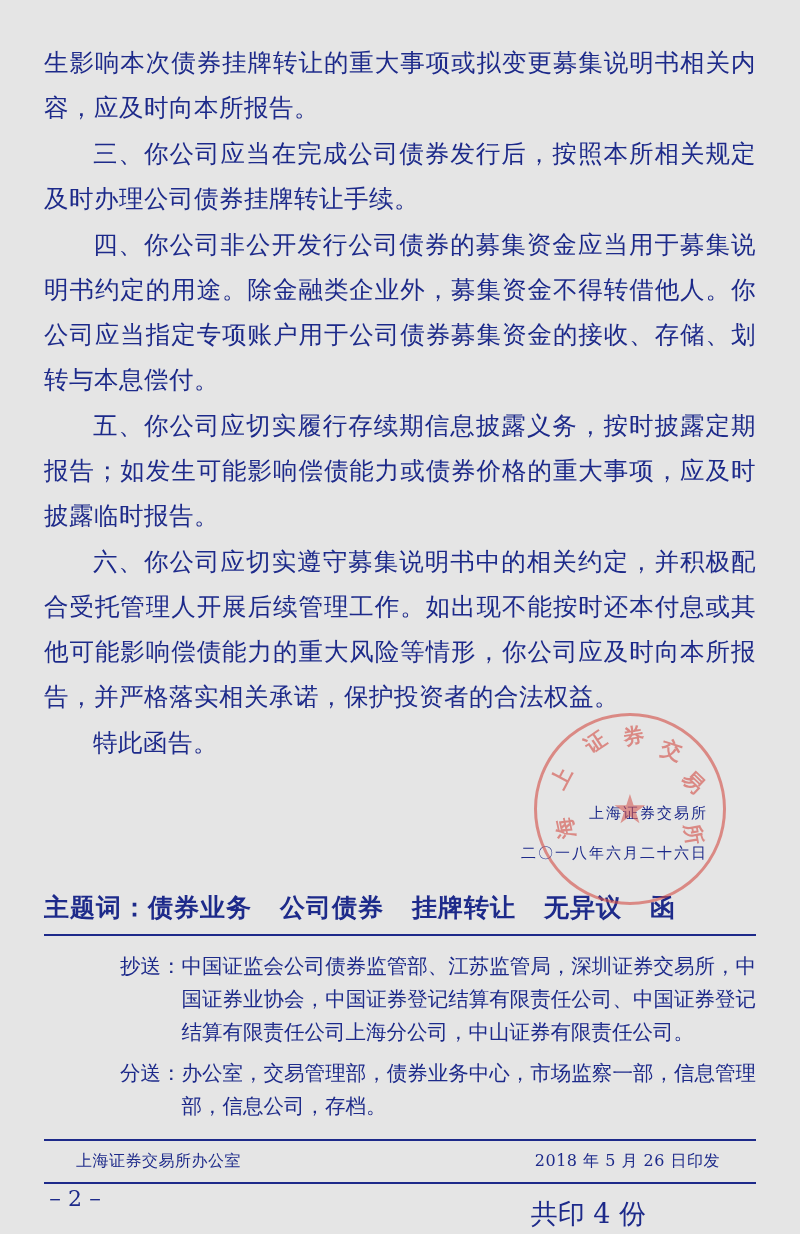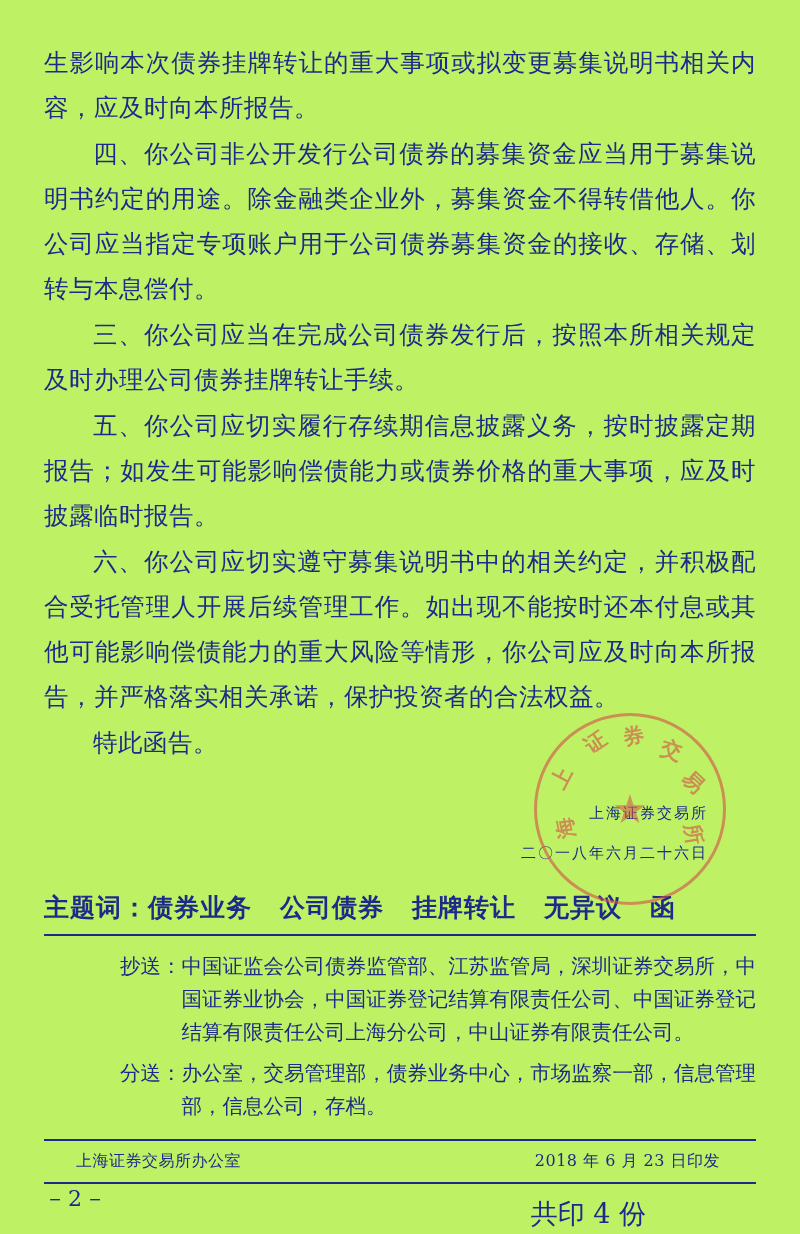--- a/index.html
+++ b/index.html
@@ -7,21 +7,21 @@
     padding: 0;
     background: #ffffff;
   }
   body {
     font-family: "Liberation Serif", serif;
   }
   .page {
     position: relative;
     width: 800px;
     height: 1234px;
-    background: #bef264;
+    background: #e5e5e5;
     overflow: hidden;
   }
   .doc-body {
     position: absolute;
     left: 44px;
     top: 40px;
     width: 712px;
   }
   .para {
     font-family: "DejaVu Serif", serif;
@@ -157,22 +157,22 @@
   }
 </style>
 </head>
 <body>
 
 <div class="page">
 
   <div class="doc-body">
 
     <p class="para">生影响本次债券挂牌转让的重大事项或拟变更募集说明书相关内容，应及时向本所报告。</p>
+    <p class="para indent">三、你公司应当在完成公司债券发行后，按照本所相关规定及时办理公司债券挂牌转让手续。</p>
     <p class="para indent">四、你公司非公开发行公司债券的募集资金应当用于募集说明书约定的用途。除金融类企业外，募集资金不得转借他人。你公司应当指定专项账户用于公司债券募集资金的接收、存储、划转与本息偿付。</p>
-    <p class="para indent">三、你公司应当在完成公司债券发行后，按照本所相关规定及时办理公司债券挂牌转让手续。</p>
     <p class="para indent">五、你公司应切实履行存续期信息披露义务，按时披露定期报告；如发生可能影响偿债能力或债券价格的重大事项，应及时披露临时报告。</p>
     <p class="para indent">六、你公司应切实遵守募集说明书中的相关约定，并积极配合受托管理人开展后续管理工作。如出现不能按时还本付息或其他可能影响偿债能力的重大风险等情形，你公司应及时向本所报告，并严格落实相关承诺，保护投资者的合法权益。</p>
     <p class="para indent">特此函告。</p>
 
     <div class="sign-block">
       <div class="stamp">
         <span class="txt t5">上</span>
         <span class="txt t1">证</span>
         <span class="txt t2">券</span>
         <span class="txt t3">交</span>
@@ -199,21 +199,21 @@
       <div class="dist-row">
         <span class="dist-label">分送：</span>
         <span class="dist-text">办公室，交易管理部，债券业务中心，市场监察一部，信息管理部，信息公司，存档。</span>
       </div>
     </div>
 
     <div class="footer-rule"></div>
 
     <div class="footer-row">
       <span>上海证券交易所办公室</span>
-      <span>2018 年 6 月 23 日印发</span>
+      <span>2018 年 5 月 26 日印发</span>
     </div>
 
     <div class="footer-rule2"></div>
 
     <div class="copies">共印 4 份</div>
   </div>
 
   <div class="page-num">－2－</div>
 </div>
 

